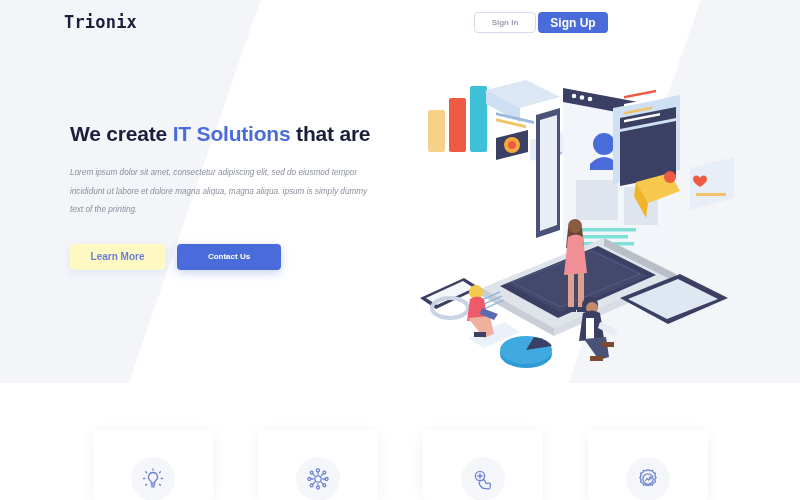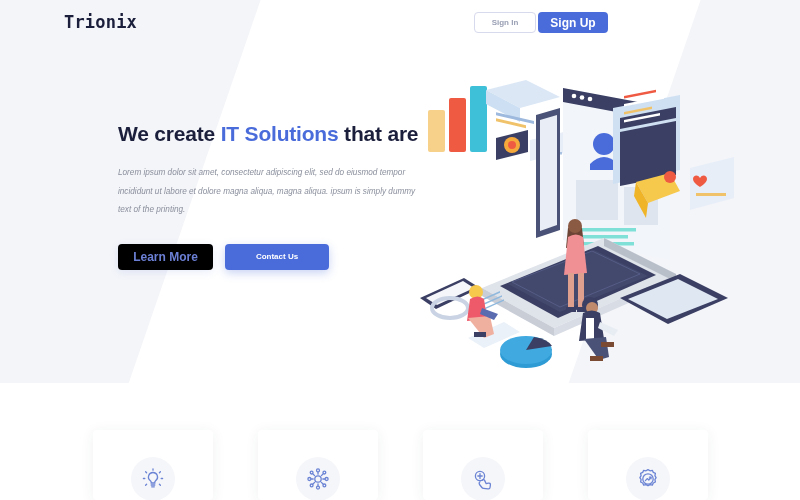--- a/index.html
+++ b/index.html
@@ -55,33 +55,33 @@
     background:#fff; color:#9aa0b4; font-size:8px; font-weight:600;
     display:flex; align-items:center; justify-content:center; cursor:pointer;
   }
   .btn-signup {
     width:70px; height:21px; border:none; border-radius:4px;
     background:#4a6cdb; color:#ffffff; font-size:12px; font-weight:700;
     display:flex; align-items:center; justify-content:center; cursor:pointer;
   }
 
   
-  .hero-copy { position:absolute; left:70px; top:120px; width:330px; z-index:30;margin-left:48px; }
+  .hero-copy { position:absolute; left:70px; top:120px; width:330px; z-index:30; }
   .headline {
     font-size:21px; font-weight:700; color:#1b1f3b;
     line-height:27px; letter-spacing:-.2px;
   }
   .headline .accent { color:#4a6cdb; }
   .subcopy {
     margin-top:17px; font-size:8.2px; color:#8a8f9c; line-height:18.5px; width:300px;font-style:italic;
   }
   .cta { margin-top:24px; display:flex; gap:12px; }
   .btn-learn {
-    width:95px; height:26px; border-radius:4px; background:#000000;
-    color:#6b7fd4; font-size:12px; font-weight:600;
+    width:95px; height:26px; border-radius:4px; background:#fef9c3;
+    color:#6b7fd4; font-size:10px; font-weight:600;
     display:flex; align-items:center; justify-content:center; cursor:pointer;
     box-shadow:0 2px 9px rgba(74,108,219,.13);
   }
   .btn-contact {
     width:104px; height:26px; border-radius:4px; background:#4a6cdb;
     color:#ffffff; font-size:8px; font-weight:700;
     display:flex; align-items:center; justify-content:center; cursor:pointer;
     box-shadow:0 3px 10px rgba(74,108,219,.3);
   }
 

